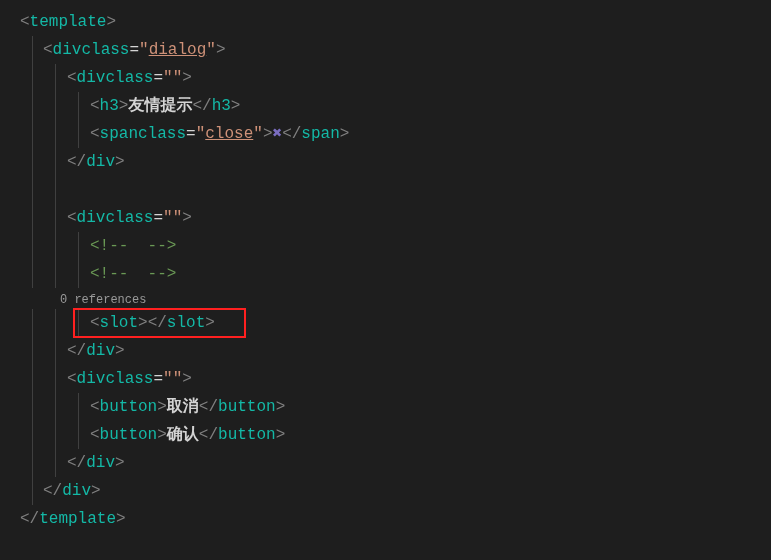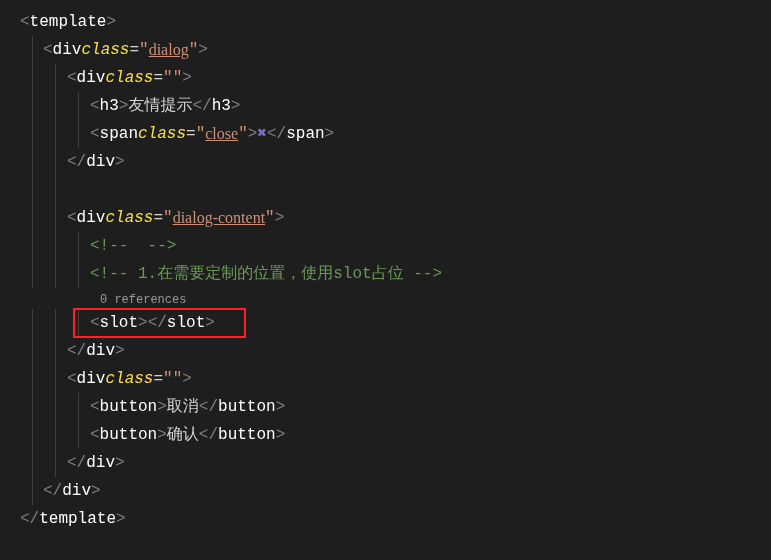--- a/index.html
+++ b/index.html
@@ -25,32 +25,32 @@
       left: 0;
       top: 0;
       bottom: 0;
       width: 1px;
       background: #404040;
     }
     .g1 { left: 32px; }
     .g2 { left: 55px; }
     .g3 { left: 78px; }
     .bracket { color: #808080; }
-    .tag { color: #ffffff; }
-    .attr { color: #fde047; font-style: italic; }
+    .tag { color: #14b8a6; }
+    .attr { color: #14b8a6; }
     .eq { color: #d4d4d4; }
     .string { color: #ce9178; }
-    .string.under { text-decoration: underline; text-decoration-color: #ce9178; font-family: Liberation Serif, serif; }
-    .text { color: #d4d4d4; }
+    .string.under { text-decoration: underline; text-decoration-color: #ce9178; }
+    .text { color: #d4d4d4; font-weight: bold; }
     .comment { color: #6a9955; }
     .cross { color: #7a6dc0; font-weight: bold; }
     .codelens {
       color: #999999;
       font-size: 12px;
-      padding-left: 100px;
+      padding-left: 60px;
       line-height: 1.4;
       margin-top: 4px;
     }
     .highlight-box {
       border: 2px solid #ff2020;
       position: absolute;
       left: 73px;
       top: -1px;
       width: 173px;
       height: 30px;
@@ -73,25 +73,25 @@
   <div class="line ind3"><span class="guide g1"></span><span class="guide g2"></span><span class="bracket">&lt;</span><span class="tag">div</span> <span class="attr">class</span><span class="eq">=</span><span class="string">"</span><span class="string">"</span><span class="bracket">&gt;</span></div>
 
   <div class="line ind4"><span class="guide g1"></span><span class="guide g2"></span><span class="guide g3"></span><span class="bracket">&lt;</span><span class="tag">h3</span><span class="bracket">&gt;</span><span class="text">友情提示</span><span class="bracket">&lt;/</span><span class="tag">h3</span><span class="bracket">&gt;</span></div>
 
   <div class="line ind4"><span class="guide g1"></span><span class="guide g2"></span><span class="guide g3"></span><span class="bracket">&lt;</span><span class="tag">span</span> <span class="attr">class</span><span class="eq">=</span><span class="string">"</span><span class="string under">close</span><span class="string">"</span><span class="bracket">&gt;</span><span class="cross">✖</span><span class="bracket">&lt;/</span><span class="tag">span</span><span class="bracket">&gt;</span></div>
 
   <div class="line ind3"><span class="guide g1"></span><span class="guide g2"></span><span class="bracket">&lt;/</span><span class="tag">div</span><span class="bracket">&gt;</span></div>
 
   <div class="line ind3"><span class="guide g1"></span><span class="guide g2"></span>&nbsp;</div>
 
-  <div class="line ind3"><span class="guide g1"></span><span class="guide g2"></span><span class="bracket">&lt;</span><span class="tag">div</span> <span class="attr">class</span><span class="eq">=</span><span class="string">"</span><span class="string under">dialog-content</span><span class="string">"</span><span class="bracket">&gt;</span></div>
+  <div class="line ind3"><span class="guide g1"></span><span class="guide g2"></span><span class="bracket">&lt;</span><span class="tag">div</span> <span class="attr">class</span><span class="eq">=</span><span class="string">"</span><span class="string">"</span><span class="bracket">&gt;</span></div>
 
   <div class="line ind4"><span class="guide g1"></span><span class="guide g2"></span><span class="guide g3"></span><span class="comment">&lt;!-- </span><span class="comment"> --&gt;</span></div>
 
-  <div class="line ind4"><span class="guide g1"></span><span class="guide g2"></span><span class="guide g3"></span><span class="comment">&lt;!-- </span><span class="comment">1.在需要定制的位置，使用slot占位</span><span class="comment"> --&gt;</span></div>
+  <div class="line ind4"><span class="guide g1"></span><span class="guide g2"></span><span class="guide g3"></span><span class="comment">&lt;!-- </span><span class="comment"> --&gt;</span></div>
 
   <div class="codelens">0 references</div>
 
   <div class="line ind4" style="position:relative;"><span class="guide g1"></span><span class="guide g2"></span><span class="guide g3"></span><span class="bracket">&lt;</span><span class="tag">slot</span><span class="bracket">&gt;</span><span class="bracket">&lt;/</span><span class="tag">slot</span><span class="bracket">&gt;</span><div class="highlight-box"></div></div>
 
   <div class="line ind3"><span class="guide g1"></span><span class="guide g2"></span><span class="bracket">&lt;/</span><span class="tag">div</span><span class="bracket">&gt;</span></div>
 
   <div class="line ind3"><span class="guide g1"></span><span class="guide g2"></span><span class="bracket">&lt;</span><span class="tag">div</span> <span class="attr">class</span><span class="eq">=</span><span class="string">"</span><span class="string">"</span><span class="bracket">&gt;</span></div>
 
   <div class="line ind4"><span class="guide g1"></span><span class="guide g2"></span><span class="guide g3"></span><span class="bracket">&lt;</span><span class="tag">button</span><span class="bracket">&gt;</span><span class="text">取消</span><span class="bracket">&lt;/</span><span class="tag">button</span><span class="bracket">&gt;</span></div>

